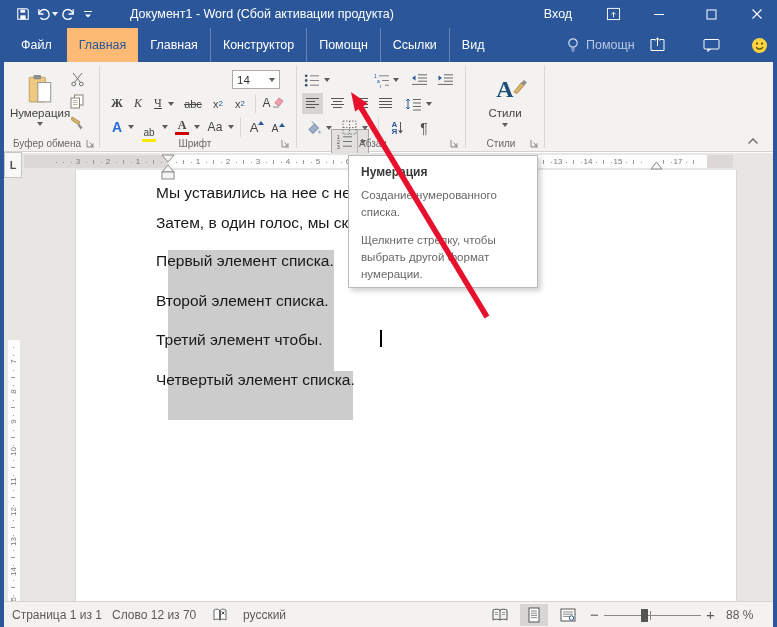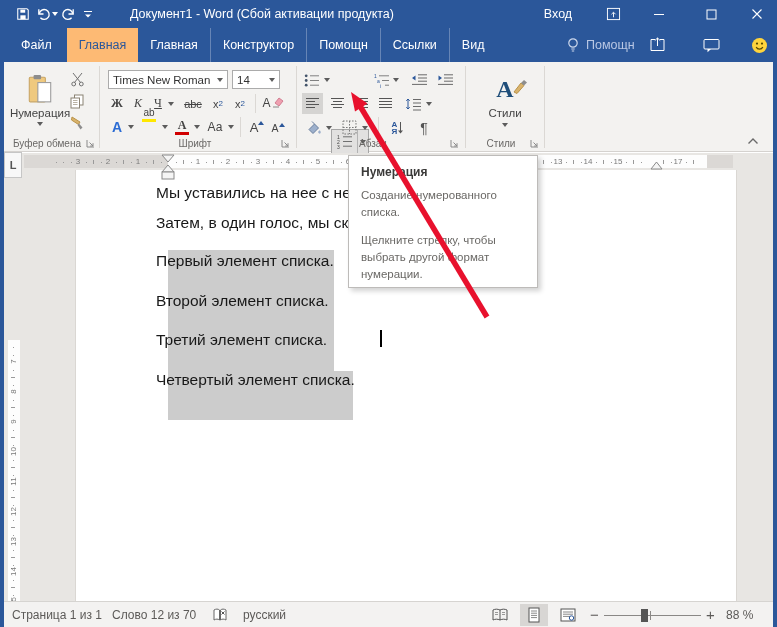--- a/index.html
+++ b/index.html
@@ -231,24 +231,20 @@
     </div>
     <div class="glabel" style="left:4px;width:86px">Буфер обмена</div>
     <div class="launcher" style="left:86px">
         <svg width="9" height="9" viewBox="0 0 9 9">
           <path d="M1 1v7h7" fill="none" stroke="#8a8a8a"></path>
           <path d="M3.5 3.5L7 7M7 4.2V7H4.2" fill="none" stroke="#8a8a8a"></path>
         </svg>
       </div>
     <div class="gsep" style="left:99px"></div>
 
-    <div class="combo" style="left:108px;top:8px;width:120px">
-      <span class="cv">Times New Roman</span>
-      <i class="caret"></i>
-    </div>
     <div class="combo" style="left:232px;top:8px;width:48px">
       <span class="cv">14</span>
       <i class="caret"></i>
     </div>
     <div class="rbtn" style="left:108px;top:32px;width:18px;height:19px;font-weight:bold;font-family:'Liberation Serif',serif">Ж</div>
     <div class="rbtn" style="left:130px;top:32px;width:16px;height:19px;font-style:italic;font-family:'Liberation Serif',serif">К</div>
     <div class="rbtn" style="left:150px;top:32px;width:16px;height:19px;text-decoration:underline;font-family:'Liberation Serif',serif">Ч</div>
     <div class="rbtn" style="left:166px;top:32px;width:10px;height:19px">
         <i class="caret"></i>
       </div>
@@ -268,21 +264,21 @@
           <svg width="12" height="11" viewBox="0 0 12 11">
             <path d="M3 6l4-5 4 3-4 5z" fill="#efa0b0" stroke="#d27e92"></path>
             <path d="M1 10h6" stroke="#888"></path>
           </svg>
         </span>
     </div>
     <div class="rbtn" style="left:108px;top:55px;width:18px;height:20px;color:#2b6cd4;font-size:14px;font-weight:bold">А</div>
     <div class="rbtn" style="left:126px;top:55px;width:10px;height:20px">
         <i class="caret"></i>
       </div>
-    <div class="rbtn" style="left:138px;top:42px;width:22px;height:22px;flex-direction:column">
+    <div class="rbtn" style="left:138px;top:62px;width:22px;height:22px;flex-direction:column">
       <span style="font-size:10px;line-height:10px">ab</span>
       <span class="ubar" style="background:#ffe800"></span>
     </div>
     <div class="rbtn" style="left:160px;top:55px;width:10px;height:20px">
         <i class="caret"></i>
       </div>
     <div class="rbtn" style="left:172px;top:54px;width:20px;height:22px;flex-direction:column">
       <span style="font-size:12px;line-height:12px;font-weight:bold;font-family:'Liberation Serif',serif">А</span>
       <span class="ubar" style="background:#d00000"></span>
     </div>
@@ -640,21 +636,21 @@
           <span class="vtickp" style="top: 284.5px;"></span>
         </div>
     </div>
     <div class="selrect" style="left:168px;top:80px;width:166px;height:121px"></div>
     <div class="selrect" style="left:168px;top:201px;width:185px;height:49px"></div>
     <div id="pagetext">
         <div class="docp" style="top: 14px;">Мы уставились на нее с не</div>
         <div class="docp" style="top: 44px;">Затем, в один голос, мы ск</div>
         <div class="docp" style="top: 82px;">Первый элемент списка.</div>
         <div class="docp" style="top: 121.7px;">Второй элемент списка.</div>
-        <div class="docp" style="top: 161.4px;">Третий элемент списка.</div>
+        <div class="docp" style="top: 161.4px;">Третий элемент чтобы.</div>
         <div class="docp" style="top: 201.1px;">Четвертый элемент списка.</div>
       </div>
     <div class="abs" style="left:380px;top:160px;width:1.5px;height:17px;background:#000"></div>
   </div>
 
   <div class="tooltip">
     <div class="tt-title">Нумерация</div>
     <div class="tt-body">Создание нумерованного списка.</div>
     <div class="tt-body">Щелкните стрелку, чтобы выбрать другой формат нумерации.</div>
   </div>

